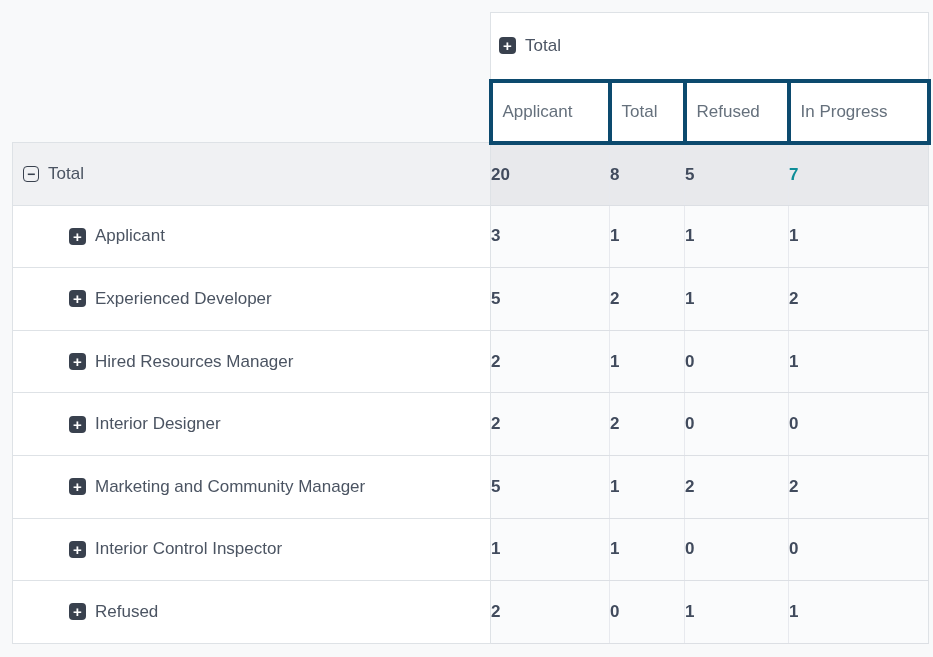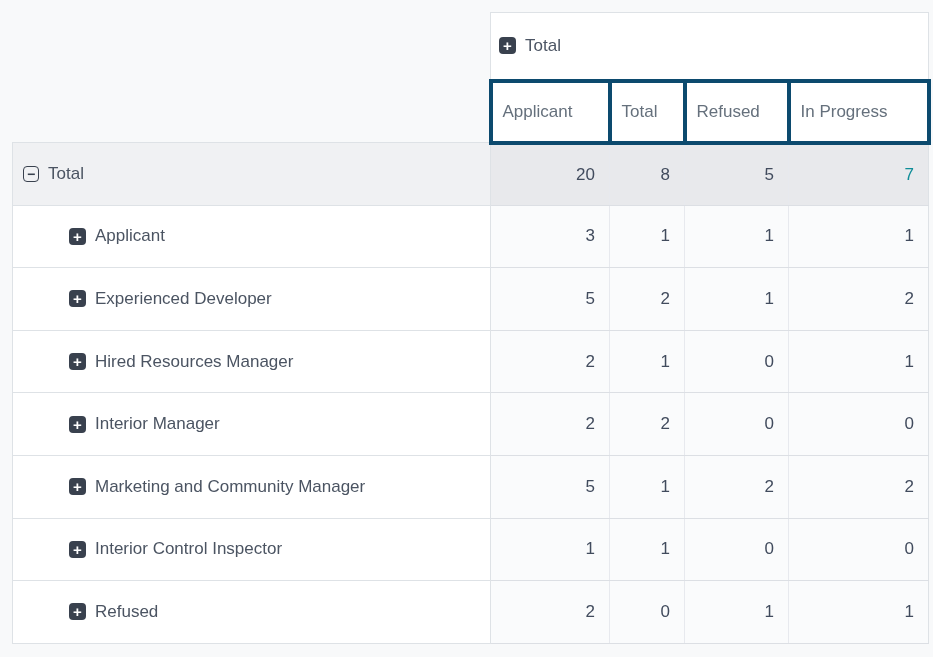--- a/index.html
+++ b/index.html
@@ -60,23 +60,22 @@
   .row-th-inner { display: flex; align-items: center; }
 
   
   td.val {
     background: #fafbfc;
     border-top: 1px solid #dcdfe4;
     border-bottom: 1px solid #dcdfe4;
     border-left: 1px solid #e7e9ee;
     border-right: 1px solid #e7e9ee;
     height: 62.6px;
-    text-align: right;
     padding-right: 14px;
-    font-weight: 400;
+    font-weight: 700;
     color: #414b5d;
   }
   td.val:last-child { border-right: 1px solid #dee2e6; }
 
   
   tr.total-row .row-th { background: #f0f1f3; }
   tr.total-row td.val { background: #e8e9ec; }
 
   
   .sq-icon {
@@ -171,21 +170,21 @@
           </th>
           <td class="val">2</td>
           <td class="val">1</td>
           <td class="val">0</td>
           <td class="val">1</td>
         </tr>
         <tr>
           <th class="row-th">
             <span class="row-th-inner" style="padding-left: 56px;">
               <span class="sq-icon plus">+</span>
-              <span>Interior Manager</span>
+              <span>Interior Designer</span>
             </span>
           </th>
           <td class="val">2</td>
           <td class="val">2</td>
           <td class="val">0</td>
           <td class="val">0</td>
         </tr>
         <tr>
           <th class="row-th">
             <span class="row-th-inner" style="padding-left: 56px;">

